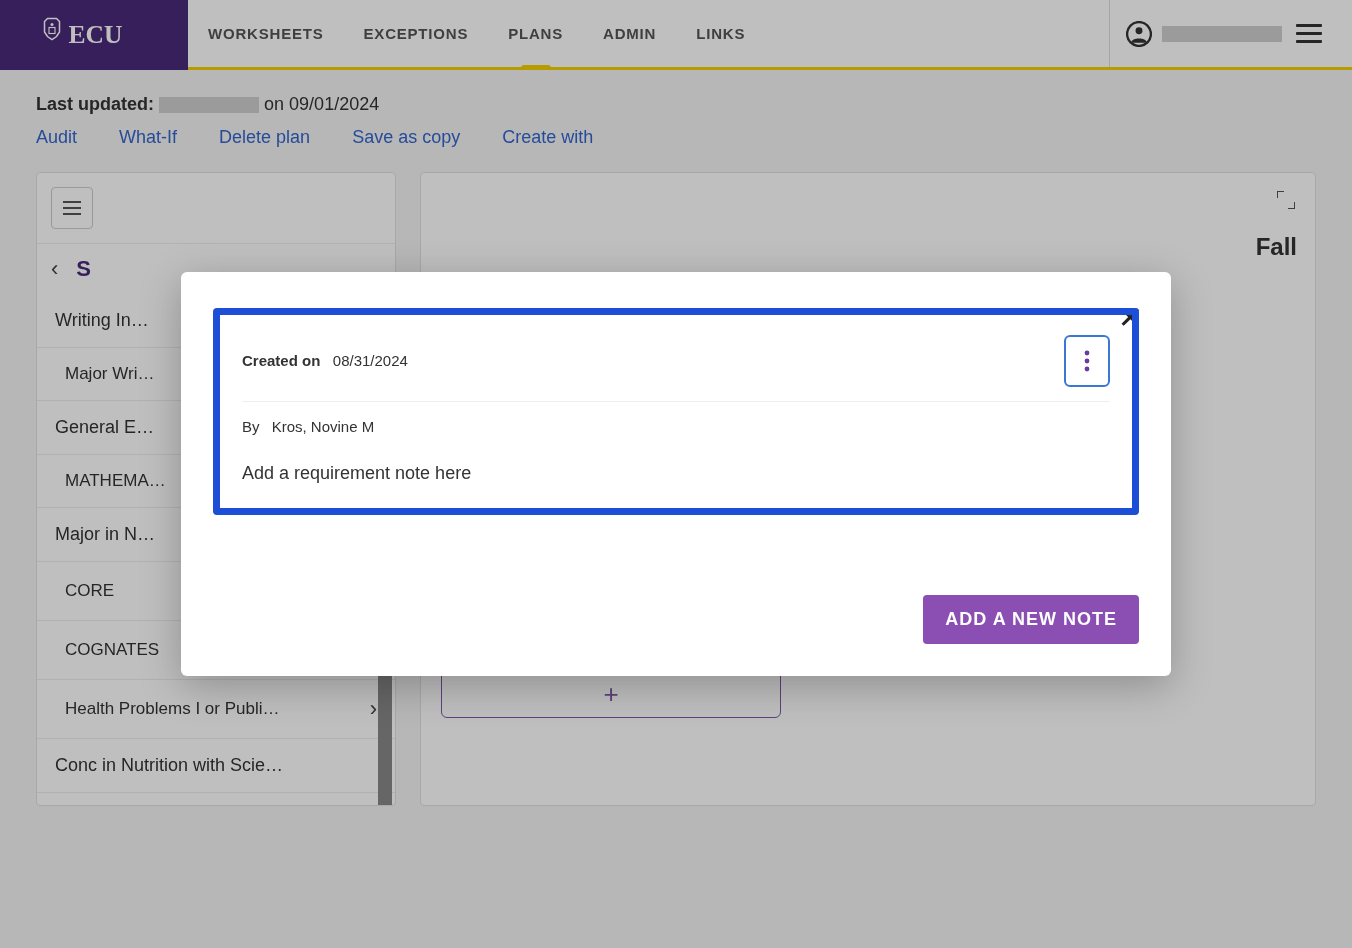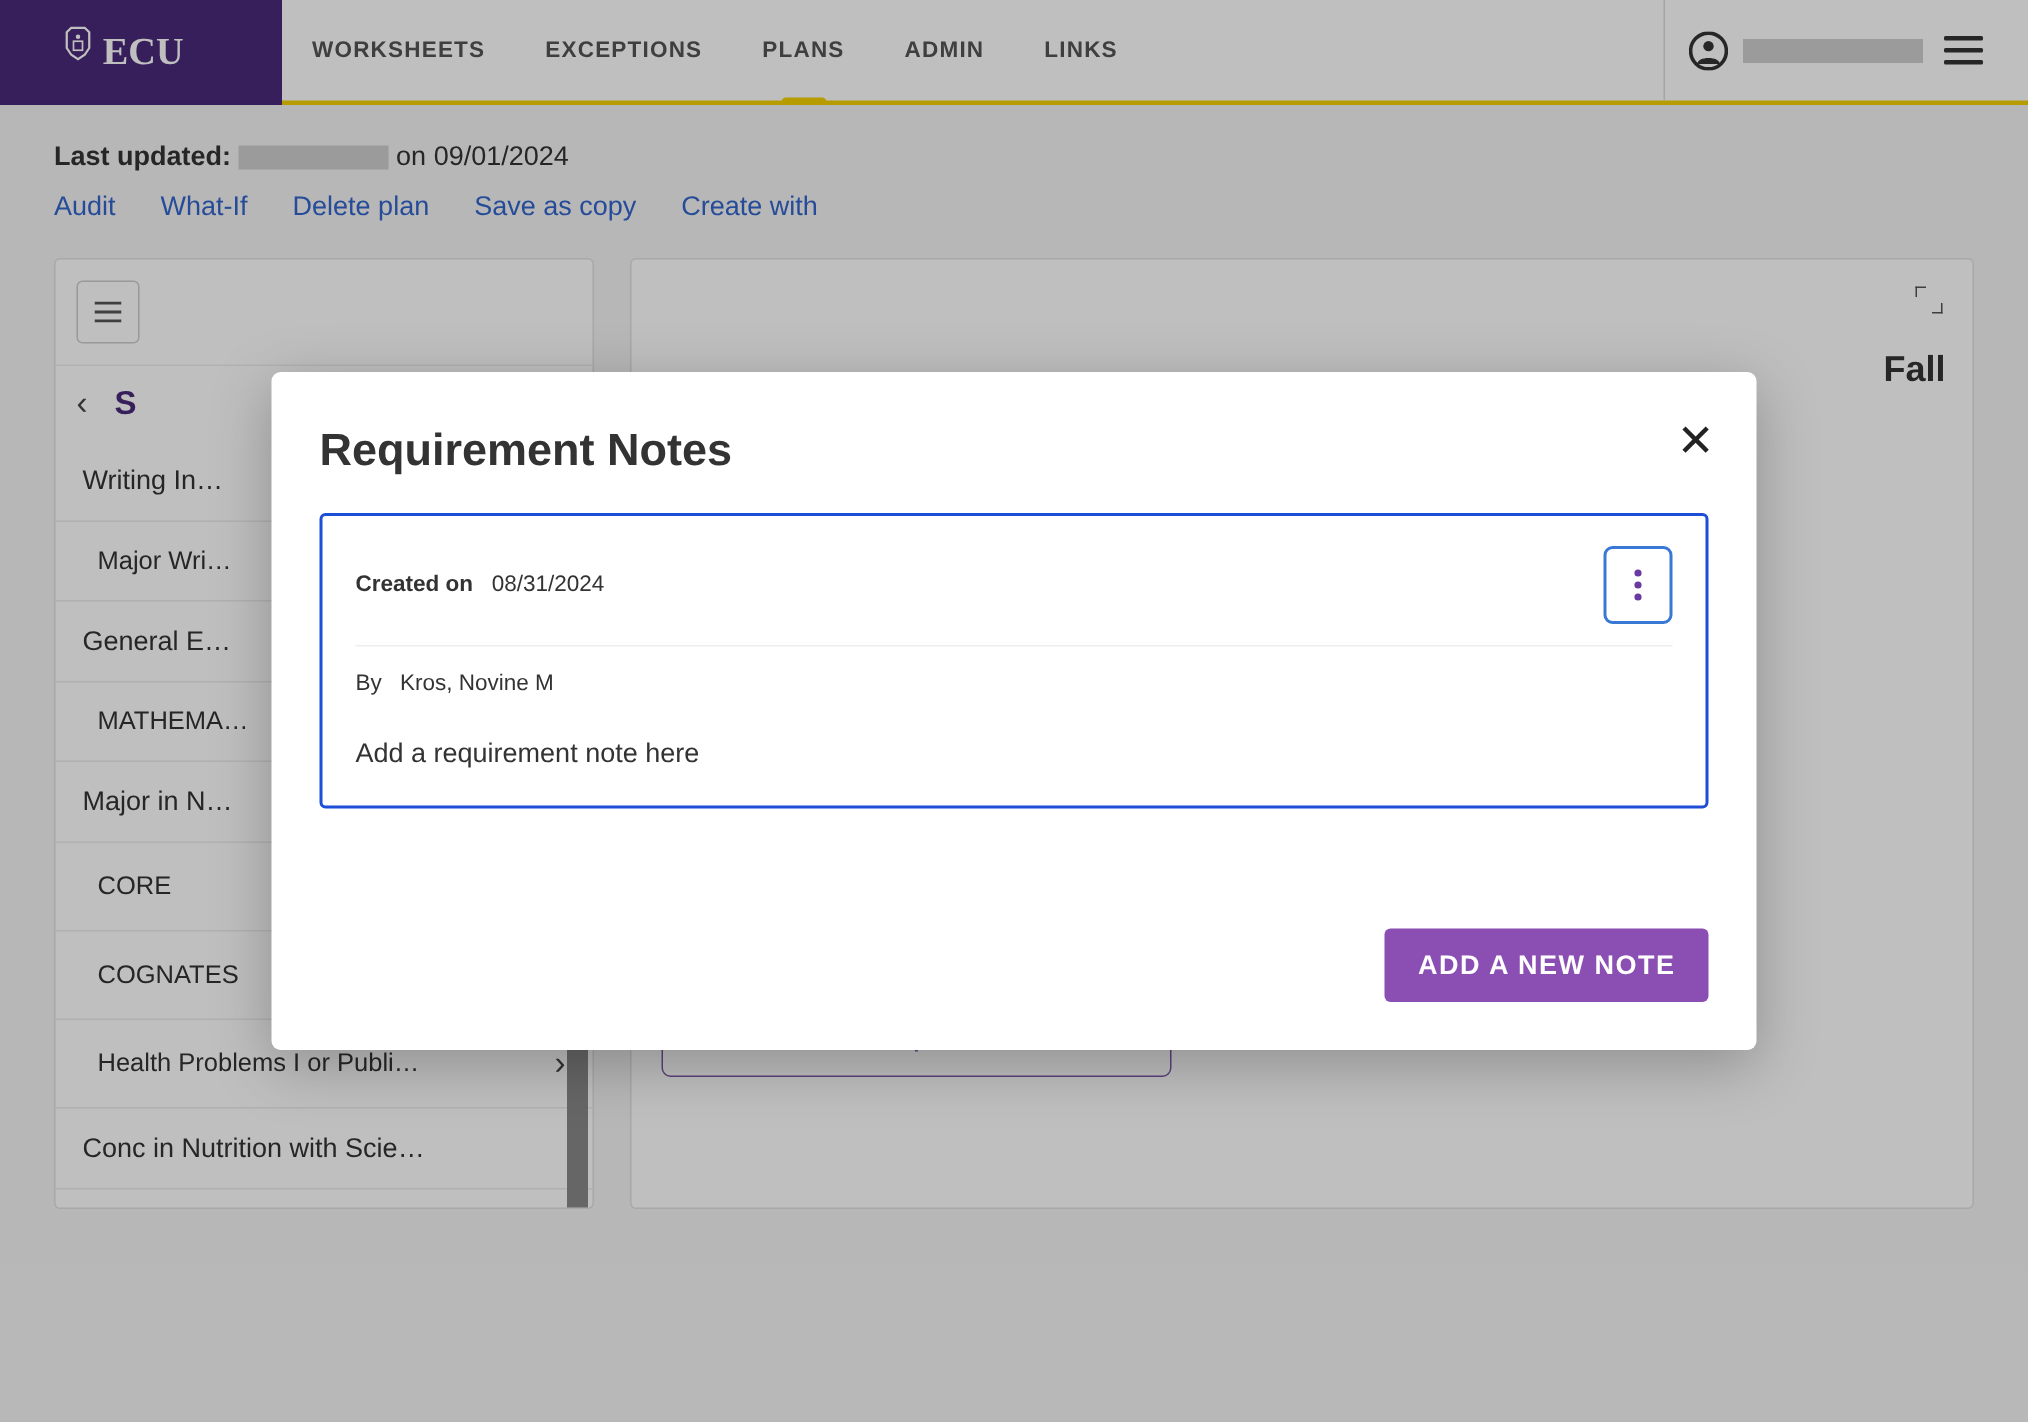--- a/index.html
+++ b/index.html
@@ -107,21 +107,21 @@
   .meta-line strong { font-weight: 700; }
   .meta-redacted {
     display: inline-block;
     width: 100px;
     height: 16px;
     background: #cfcfcf;
     vertical-align: middle;
   }
   .action-links {
     display: flex;
-    gap: 30px;
+    gap: 42px;
     font-size: 18px;
   }
   .action-links a { color: #3366cc; text-decoration: none; cursor: pointer; }
   .columns {
     display: flex;
     gap: 24px;
     margin-top: 24px;
   }
   .side-panel {
     width: 360px;
@@ -217,21 +217,21 @@
   .modal-title {
     font-size:30px;
     font-weight:700;
     margin-bottom:24px;
   }
   .modal-close {
     position:absolute; top:28px; right:28px;
     font-size:30px; cursor:pointer; color:#222;
   }
   .note-card {
-    border:2px solid #1d4ed8;
+    border:7px solid #1d4ed8;
     border-radius:4px;
     padding:20px 22px 24px 22px;
     position:relative;
   }
   .note-head {
     display:flex; align-items:center; justify-content:space-between;
     border-bottom:1px solid #eee;
     padding-bottom:14px;
   }
   .note-head .lbl { font-weight:700; font-size:15px; margin-right:8px; }
@@ -416,21 +416,20 @@
         </div>
       </div>
     </div>
   </div>
 </div>
 
 <div class="scrim"></div>
 
 <div class="modal">
   <div class="modal-close">✕</div>
-  <div class="modal-title">Requirement Notes</div>
   <div class="note-card">
     <div class="note-head">
       <div>
         <span class="lbl">Created on</span>
         <span class="val">08/31/2024</span>
       </div>
       <div class="note-menu">
         <svg width="6" height="22" viewBox="0 0 6 22">
           <circle cx="3" cy="3" r="2.4" fill="#6a3aa0"></circle>
           <circle cx="3" cy="11" r="2.4" fill="#6a3aa0"></circle>

